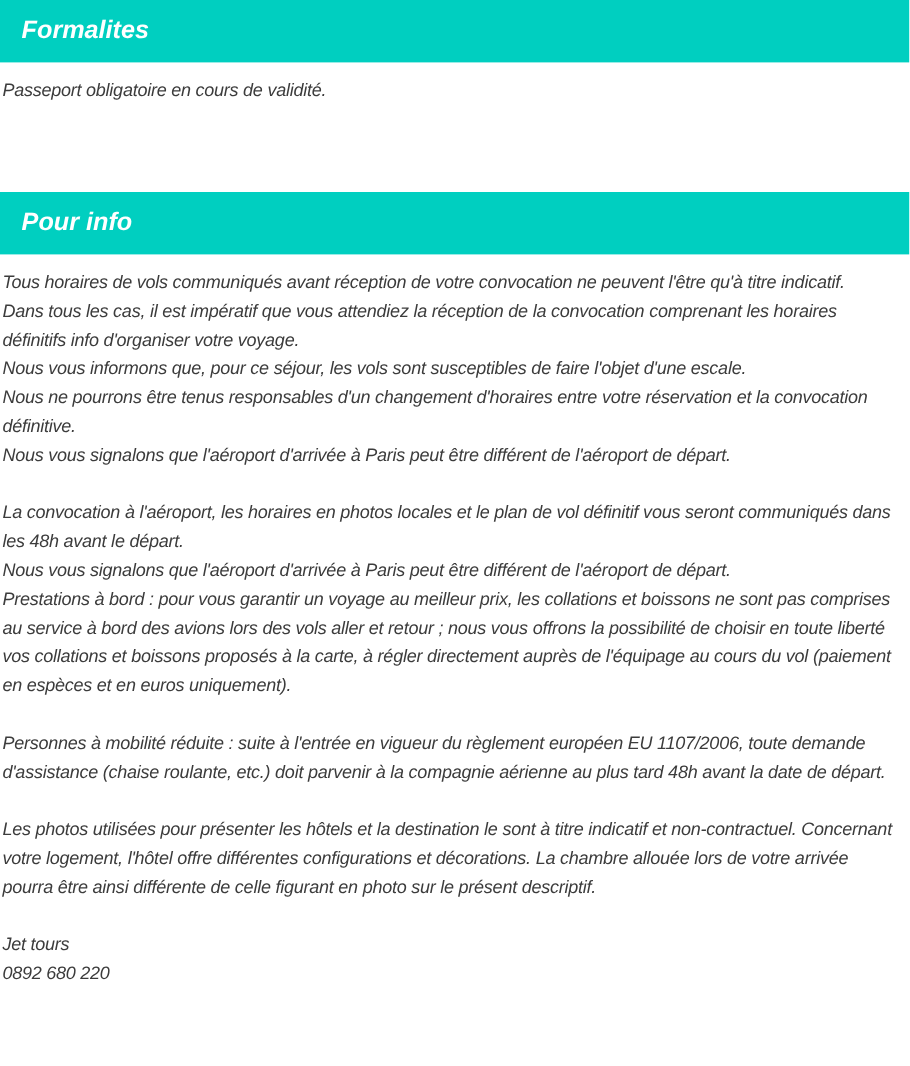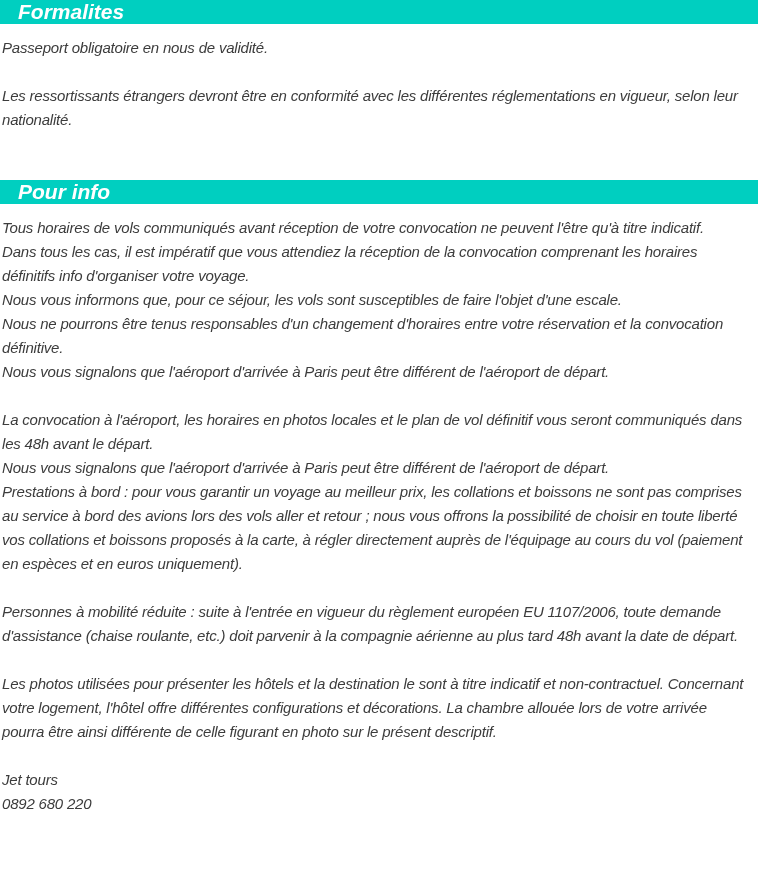--- a/index.html
+++ b/index.html
@@ -9,21 +9,21 @@
     font-family: "Liberation Sans", sans-serif;
   }
   .page {
     width: 758px;
     min-height: 888px;
     background: #ffffff;
     overflow: hidden;
   }
   .section-bar {
     width: 100%;
-    height: 24px;
+    height: 52px;
     background: #00cfc0;
     display: flex;
     align-items: center;
     padding-left: 18px;
   }
   .section-bar .bar-title {
     color: #ffffff;
     font-size: 21px;
     font-weight: bold;
     font-style: italic;
@@ -52,23 +52,22 @@
 </head>
 <body>
 
 <div class="page">
 
   <section>
     <header class="section-bar">
       <span class="bar-title">Formalites</span>
     </header>
     <div class="section-content">
-      <p>Passeport obligatoire en nous de validité.</p>
+      <p>Passeport obligatoire en cours de validité.</p>
       <div class="spacer"></div>
-      <p>Les ressortissants étrangers devront être en conformité avec les différentes réglementations en vigueur, selon leur nationalité.</p>
     </div>
     <div class="section-gap"></div>
   </section>
 
   <section>
     <header class="section-bar">
       <span class="bar-title">Pour info</span>
     </header>
     <div class="section-content">
       <p>Tous horaires de vols communiqués avant réception de votre convocation ne peuvent l'être qu'à titre indicatif.</p>

